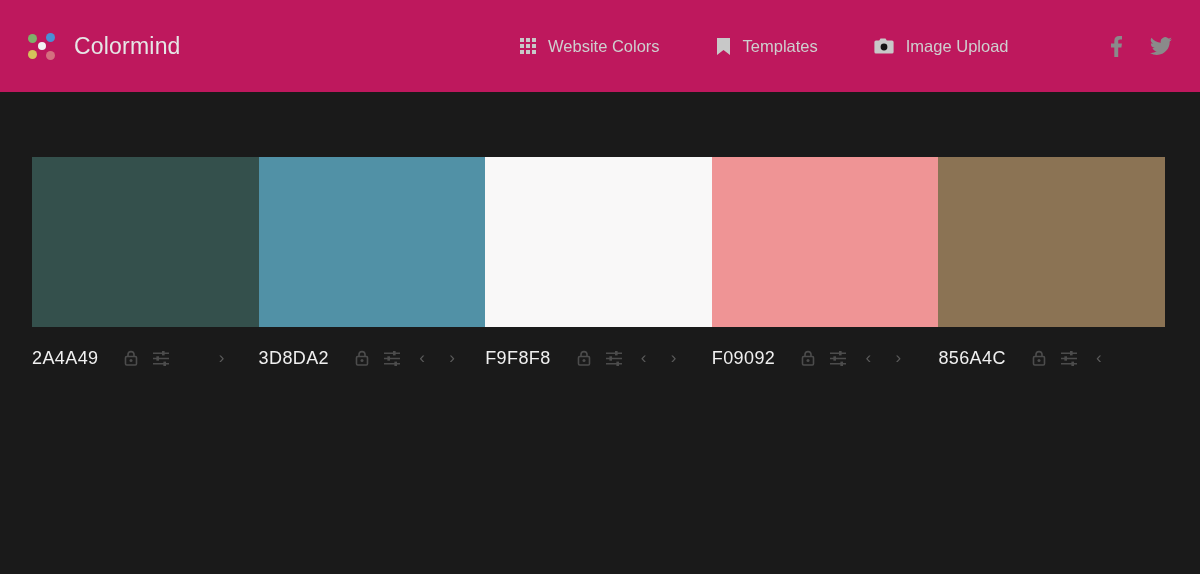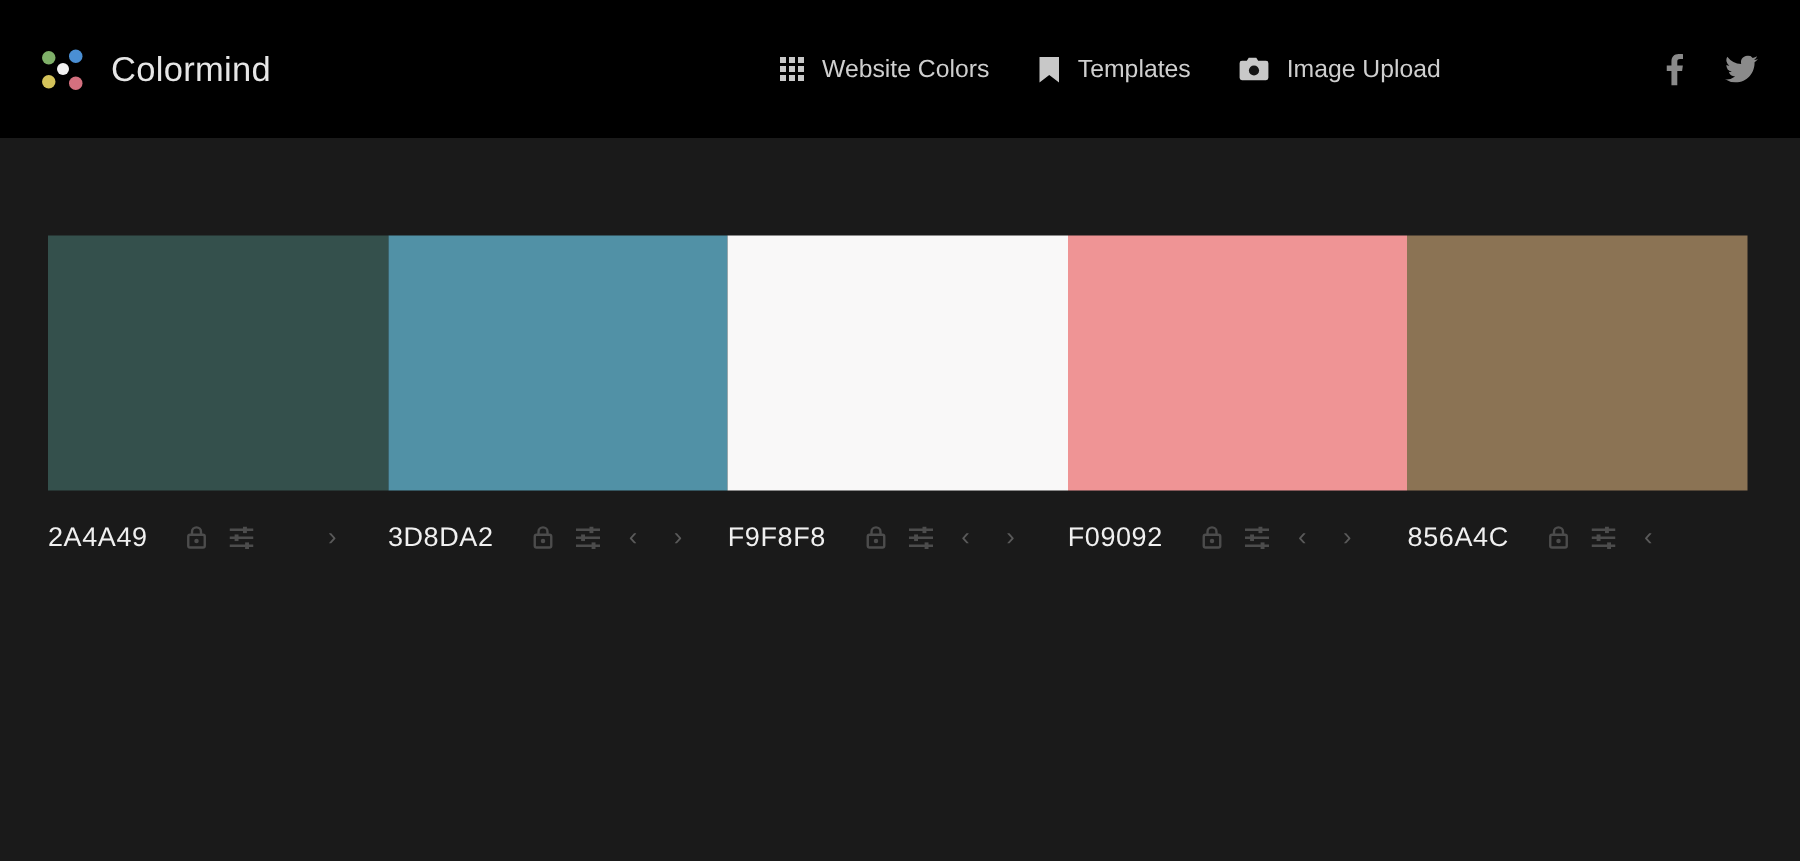--- a/index.html
+++ b/index.html
@@ -6,21 +6,21 @@
   html, body {
     width:1200px; height:574px;
     background:#1a1a1a;
     font-family:"Liberation Sans", sans-serif;
     overflow:hidden;
   }
 
   
   #header{
     height:92px; width:100%;
-    background:#000000;
+    background:#be185d;
     display:flex; align-items:center;
     position:relative;
     text-align:center;
   }
   #brand{
     display:flex; align-items:center;
     margin-left:24px;
     cursor:pointer;
   }
   #logo-icon{
@@ -33,21 +33,21 @@
   #logo-icon .d-pink  { width:9px;height:9px; left:22px; top:23px; background:#d4707f; }
   #logo-icon .d-white { width:8px;height:8px; left:14px; top:14px; background:#f2f2f2; }
   #brand-name{
     margin-left:14px; color:#e6e6e6;
     font-size:23px; font-weight:400; letter-spacing:.2px;
   }
 
   #nav{
     display:flex; align-items:center;
     position:absolute; left:520px; top:0; height:92px;
-    gap:32px;
+    gap:56px;
   }
   .nav-item{
     display:flex; align-items:center; gap:12px;
     color:#cfcfcf; font-size:16.5px; cursor:pointer;
   }
   .nav-icon{ display:flex; align-items:center; color:#c8c8c8; }
 
   #grid-icon{ display:grid; grid-template-columns:repeat(3,4px); grid-template-rows:repeat(3,4px); gap:2px; }
   #grid-icon i{ display:block; width:4px; height:4px; background:#c8c8c8; }
 

